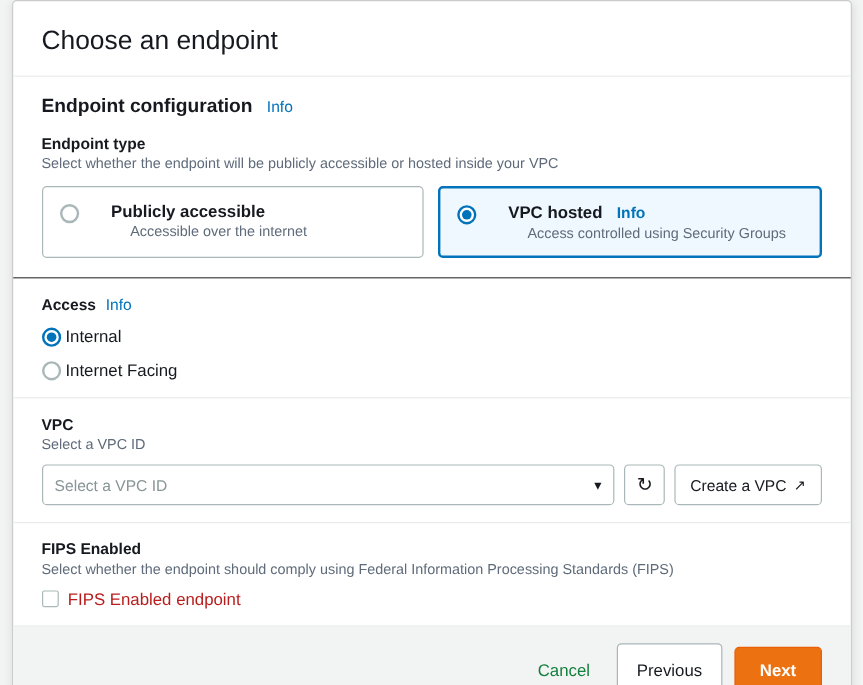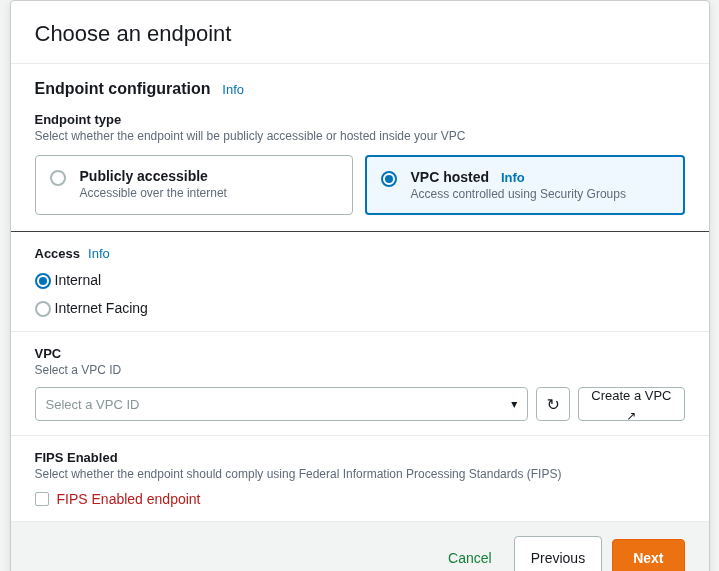--- a/index.html
+++ b/index.html
@@ -69,21 +69,21 @@
       gap: 12px;
     }
     .endpoint-card {
       flex: 1;
       border: 1px solid #aab7b8;
       border-radius: 4px;
       padding: 12px 14px;
       cursor: pointer;
       display: flex;
       align-items: flex-start;
-      gap: 14px;
+      gap: 27px;
       background: #fff;
     }
     .endpoint-card.selected {
       border: 2px solid #0073bb;
       background: #f0f8ff;
     }
     .radio-circle {
       width: 16px;
       height: 16px;
       border-radius: 50%;
@@ -108,20 +108,21 @@
     .card-content {}
     .card-title {
       font-size: 14px;
       font-weight: 600;
       color: #16191f;
     }
     .card-desc {
       font-size: 12px;
       color: #5f6b7a;
       margin-top: 2px;
+      margin-left: 16px;
     }
     .access-section {
       padding: 14px 24px;
       border-bottom: 1px solid #e9ebed;
     }
     .access-title-row {
       display: flex;
       align-items: center;
       margin-bottom: 10px;
     }
@@ -205,21 +206,20 @@
       background: #fff;
       cursor: pointer;
       padding: 0 12px;
       height: 34px;
       font-size: 13px;
       color: #16191f;
       display: flex;
       align-items: center;
       gap: 6px;
       white-space: nowrap;
-      flex-direction: column;
     }
     .fips-section {
       padding: 14px 24px;
     }
     .fips-title {
       font-size: 13px;
       font-weight: 600;
       color: #16191f;
       margin-bottom: 2px;
     }

